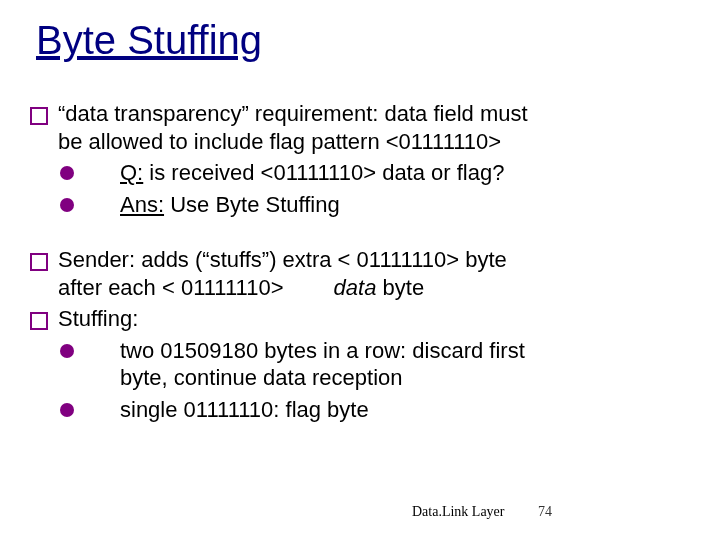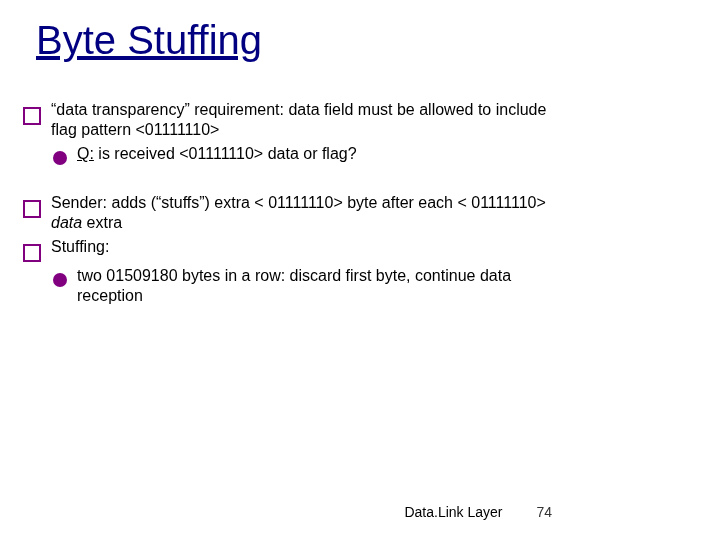--- a/index.html
+++ b/index.html
@@ -22,65 +22,66 @@
     position: absolute;
     left: 36px;
     top: 18px;
     font-family: "Comic Sans MS", "Comic Sans", cursive, sans-serif;
     font-size: 40px;
     color: #000080;
     text-decoration: underline;
   }
   .content {
     position: absolute;
-    left: 23px;
+    left: 30px;
     top: 100px;
     right: 40px;
     font-family: "Comic Sans MS", "Comic Sans", cursive, sans-serif;
-    font-size: 16px;
+    font-size: 22px;
     line-height: 1.25;
   }
   .bullet-l1 {
     display: flex;
     align-items: flex-start;
     margin-bottom: 4px;
   }
   .bullet-l1 .b-icon {
     flex: 0 0 auto;
     width: 14px;
     height: 14px;
     border: 2px solid #800080;
     margin-top: 7px;
     margin-right: 10px;
   }
   .bullet-l2 {
     display: flex;
     align-items: flex-start;
     margin-left: 30px;
     margin-bottom: 4px;
+    gap: 36px;
   }
   .bullet-l2 .b-icon {
     flex: 0 0 auto;
     width: 14px;
     height: 14px;
     background: #800080;
     border-radius: 50%;
     margin-top: 7px;
     margin-right: 10px;
   }
   .b-text { flex: 1 1 auto; }
   .uline { text-decoration: underline; }
-  .italic { font-style: italic; }
+  .italic { font-style: italic; margin-left: 44px; }
   .gap { height: 24px; }
   .footer {
     position: absolute;
     right: 36px;
     bottom: 20px;
     text-align: right;
-    font-family: Liberation Sans, sans-serif;
+    font-family: Liberation Serif, serif;
     font-size: 14px;
     color: #000;
     margin-left: 22px;
   }
   .footer .label { margin-right: 30px; }
   .footer .num   { color: #333; }
 </style>
 </head>
 <body>
 
@@ -95,40 +96,50 @@
       <span class="b-text"> “data transparency” requirement: data field must be allowed to include flag pattern  &lt;01111110&gt;</span>
     </div>
 
     <div class="bullet-l2">
       <span class="b-icon"></span>
       <span class="b-text">
         <span class="uline">Q:</span><span> is received &lt;01111110&gt; data or flag?</span>
       </span>
     </div>
 
+    <div class="bullet-l2">
+      <span class="b-icon"></span>
+      <span class="b-text">
+        <span class="uline">Ans:</span><span> Use Byte Stuffing</span>
+      </span>
+    </div>
 
     <div class="gap"></div>
 
     <div class="bullet-l1">
       <span class="b-icon"></span>
       <span class="b-text">
-        <span>Sender: adds (“stuffs”) extra &lt; 01111110&gt; byte after each &lt; 01111110&gt; </span><span class="italic">data</span><span>  extra</span>
+        <span>Sender: adds (“stuffs”) extra &lt; 01111110&gt; byte after each &lt; 01111110&gt; </span><span class="italic">data</span><span>  byte</span>
       </span>
     </div>
 
     <div class="bullet-l1">
       <span class="b-icon"></span>
       <span class="b-text">Stuffing:</span>
     </div>
 
     <div class="bullet-l2">
       <span class="b-icon"></span>
       <span class="b-text">two 01509180 bytes in a row: discard first byte, continue data reception</span>
     </div>
 
+    <div class="bullet-l2">
+      <span class="b-icon"></span>
+      <span class="b-text">single 01111110: flag byte</span>
+    </div>
 
   </div>
 
   <div class="footer">
     <span class="label">Data.Link Layer</span>
     <span class="num">74</span>
   </div>
 
 </div>
 

